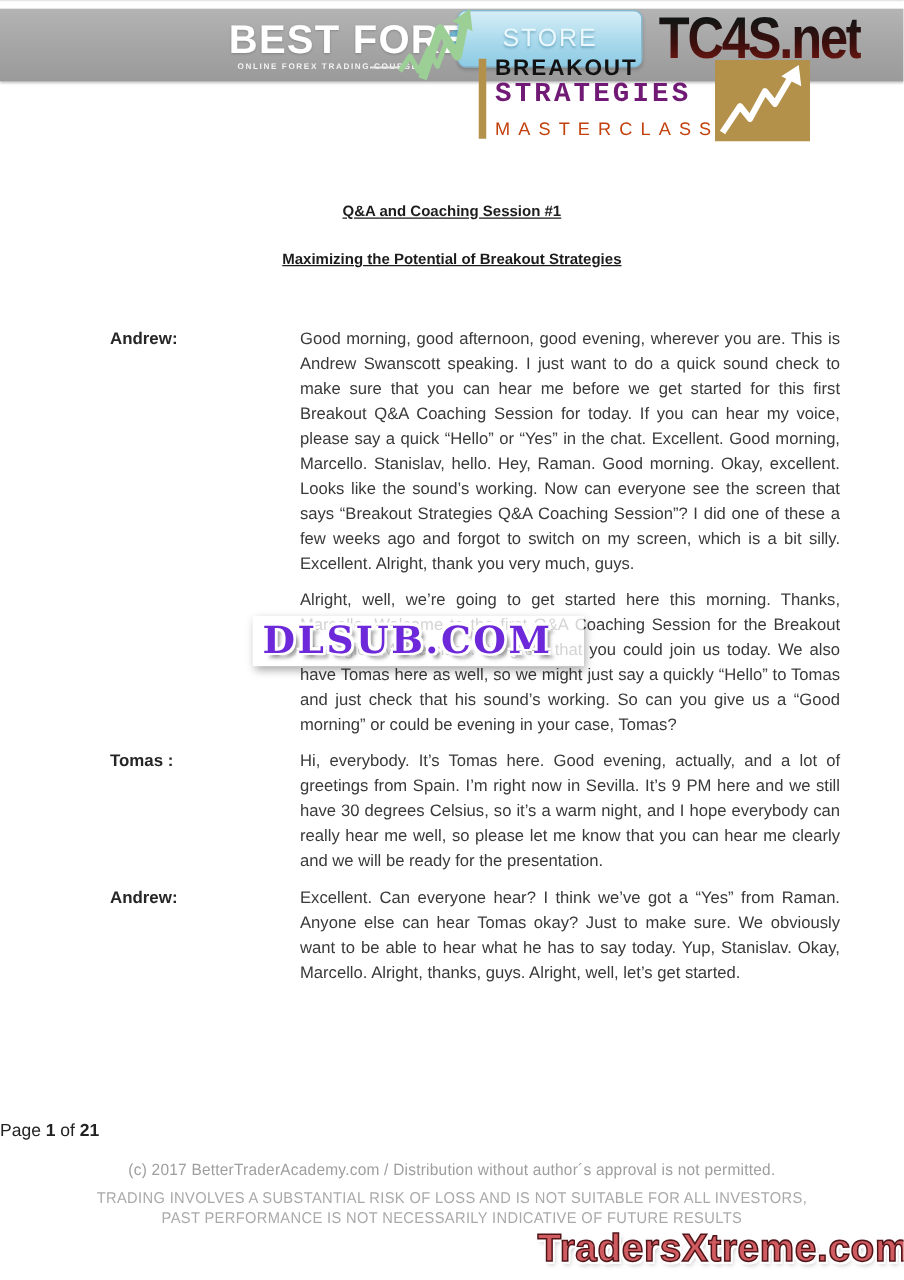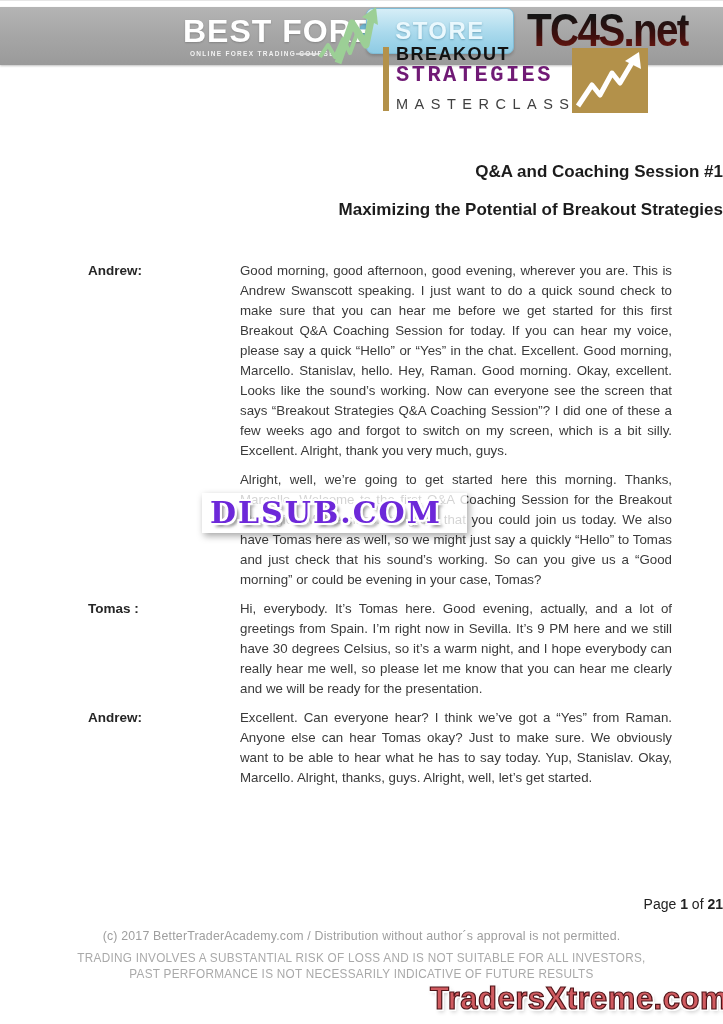--- a/index.html
+++ b/index.html
@@ -33,43 +33,43 @@
     border:1px solid #7fbcd6;border-radius:7px;
     display:flex;align-items:center;justify-content:center;
     box-shadow:0 2px 3px rgba(0,0,0,.18);
   }
   .store-tip{
     position:absolute;left:356px;top:17px;z-index:1;
     width:0;height:0;border-top:12px solid transparent;border-bottom:12px solid transparent;
     border-right:14px solid #6fb4cf;
   }
   .store-text{
-    font-size:24px;font-weight:bold;color:#eaf8fd;letter-spacing:1.5px;
+    font-size:20px;font-weight:normal;color:#eaf8fd;letter-spacing:1.5px;
     text-shadow:0 1px 2px rgba(40,110,140,.45);
   }
   .tc4s{
     position:absolute;left:527px;top:1px;z-index:5;
     font-size:47px;font-weight:800;letter-spacing:-2px;
     transform:scaleX(.86);transform-origin:left top;
     color:#3a0f0f;
     background:linear-gradient(180deg,#141414 25%,#3c0f0d 60%,#7c1a12 95%);
     -webkit-background-clip:text;background-clip:text;
     -webkit-text-fill-color:transparent;
     white-space:nowrap;
   }
   .gold-bar{position:absolute;left:383px;top:46px;width:6px;height:64px;background:#b3914a;z-index:2;}
   .bk-line1{position:absolute;left:396px;top:43px;z-index:2;font-size:18px;font-weight:800;color:#121212;letter-spacing:1.5px;}
   .bk-line2{position:absolute;left:396px;top:62px;z-index:2;font-size:22px;font-weight:700;color:#701a75;letter-spacing:2.5px;font-family:Liberation Mono, monospace;}
-  .bk-line3{position:absolute;left:396px;top:95px;z-index:2;font-size:14.5px;font-weight:400;color:#404040;letter-spacing:6.5px;}
+  .bk-line3{position:absolute;left:396px;top:95px;z-index:2;font-size:14.5px;font-weight:400;color:#c2410c;letter-spacing:6.5px;}
   .gold-square{position:absolute;left:572px;top:47px;width:76px;height:65px;background:#b3914a;z-index:2;}
   .header-svg{position:absolute;left:0;top:0;z-index:4;pointer-events:none;}
   
   .title1,.title2{
-    position:absolute;left:0;width:723px;text-align:right;
-    font-size:17px;font-weight:bold;color:#1c1c1c;
+    position:absolute;left:0;width:723px;text-align:center;
+    font-size:12px;font-weight:bold;color:#1c1c1c;text-decoration:underline;
   }
   .title1{top:161px;}
   .title2{top:199px;}
   
   .transcript{position:absolute;left:88px;top:260px;width:564px;}
   .t-row{display:flex;margin-bottom:9px;}
   .t-speaker{width:132px;flex:0 0 132px;font-size:13.5px;font-weight:bold;color:#262626;line-height:20px;}
   .t-text{
     width:432px;flex:0 0 432px;
     font-size:13.3px;color:#3a3a3a;line-height:20px;
@@ -85,21 +85,21 @@
     font-size:30px;font-weight:bold;letter-spacing:2px;
     color:#6d28d9;
     text-shadow:
       -2px -2px 0 #fff, 0 -2px 0 #fff, 2px -2px 0 #fff,
       -2px 0 0 #fff, 2px 0 0 #fff,
       -2px 2px 0 #fff, 0 2px 0 #fff, 2px 2px 0 #fff,
       4px 4px 3px rgba(90,90,90,.6);
   }
   
   .page-num{
-    position:absolute;left:0;top:895px;width:723px;text-align:right;
+    position:absolute;left:0;top:895px;width:723px;text-align:left;
     font-size:14px;color:#222;
   }
   .page-num b{font-weight:bold;}
   .copyright{
     position:absolute;left:0;top:927px;width:723px;text-align:center;
     font-size:13px;color:#9e9e9e;letter-spacing:.2px;
     transform:scaleX(.95);transform-origin:center;
   }
   .risk1,.risk2{
     position:absolute;left:0;width:723px;text-align:center;

